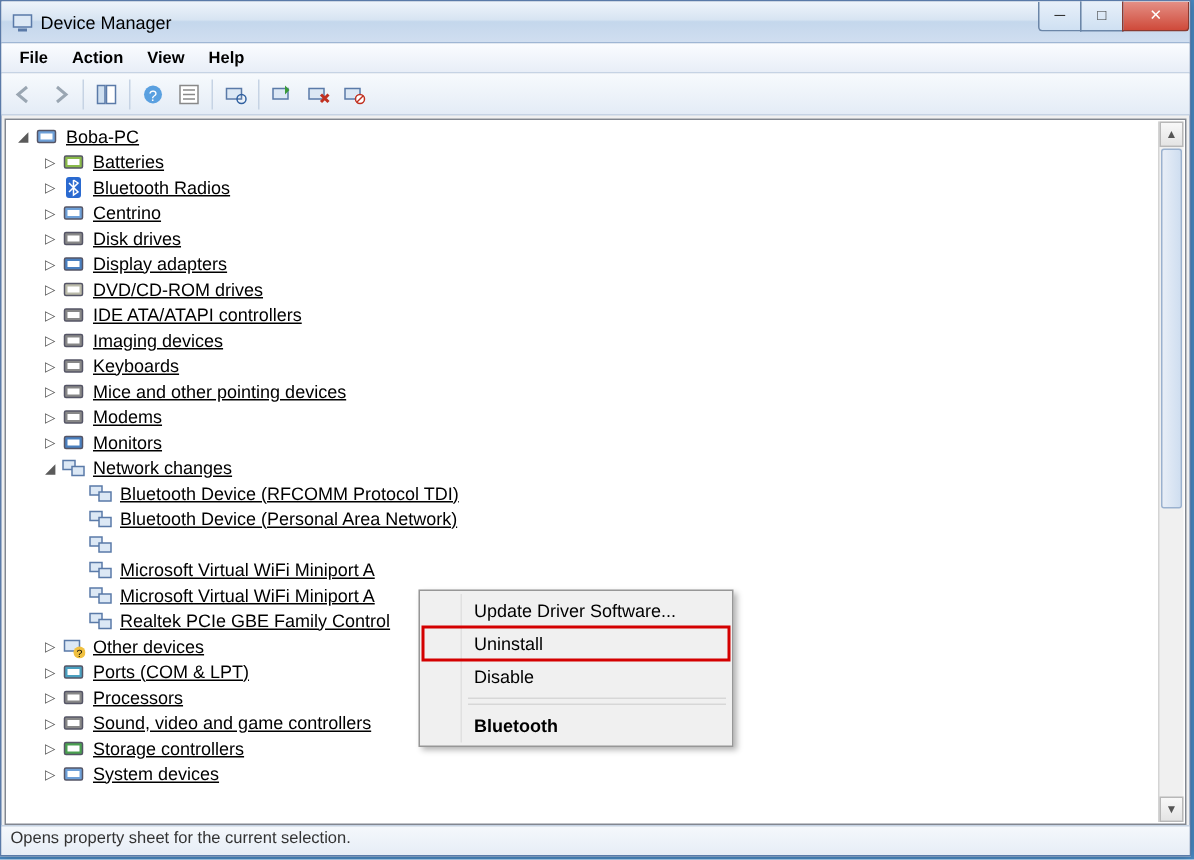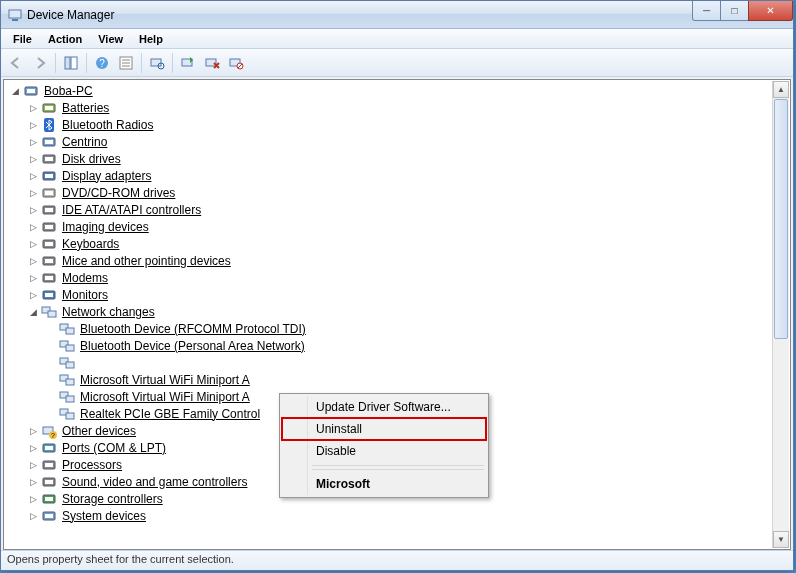--- a/index.html
+++ b/index.html
@@ -439,20 +439,20 @@
     </div>
   </div>
 
   <div class="context-menu" style="left:278px; top:392px; width:210px;">
     <div class="gutter"></div>
     <div class="cm-item">Update Driver Software...</div>
     <div class="cm-item highlighted">Uninstall</div>
     <div class="cm-item">Disable</div>
     <div class="cm-sep"></div>
     <div class="cm-sep"></div>
-    <div class="cm-item bold">Microsoft</div>
+    <div class="cm-item bold">Bluetooth</div>
   </div>
 
   <div class="statusbar">
     <span>Opens property sheet for the current selection.</span>
   </div>
 
 </div>
 
 </body></html>

